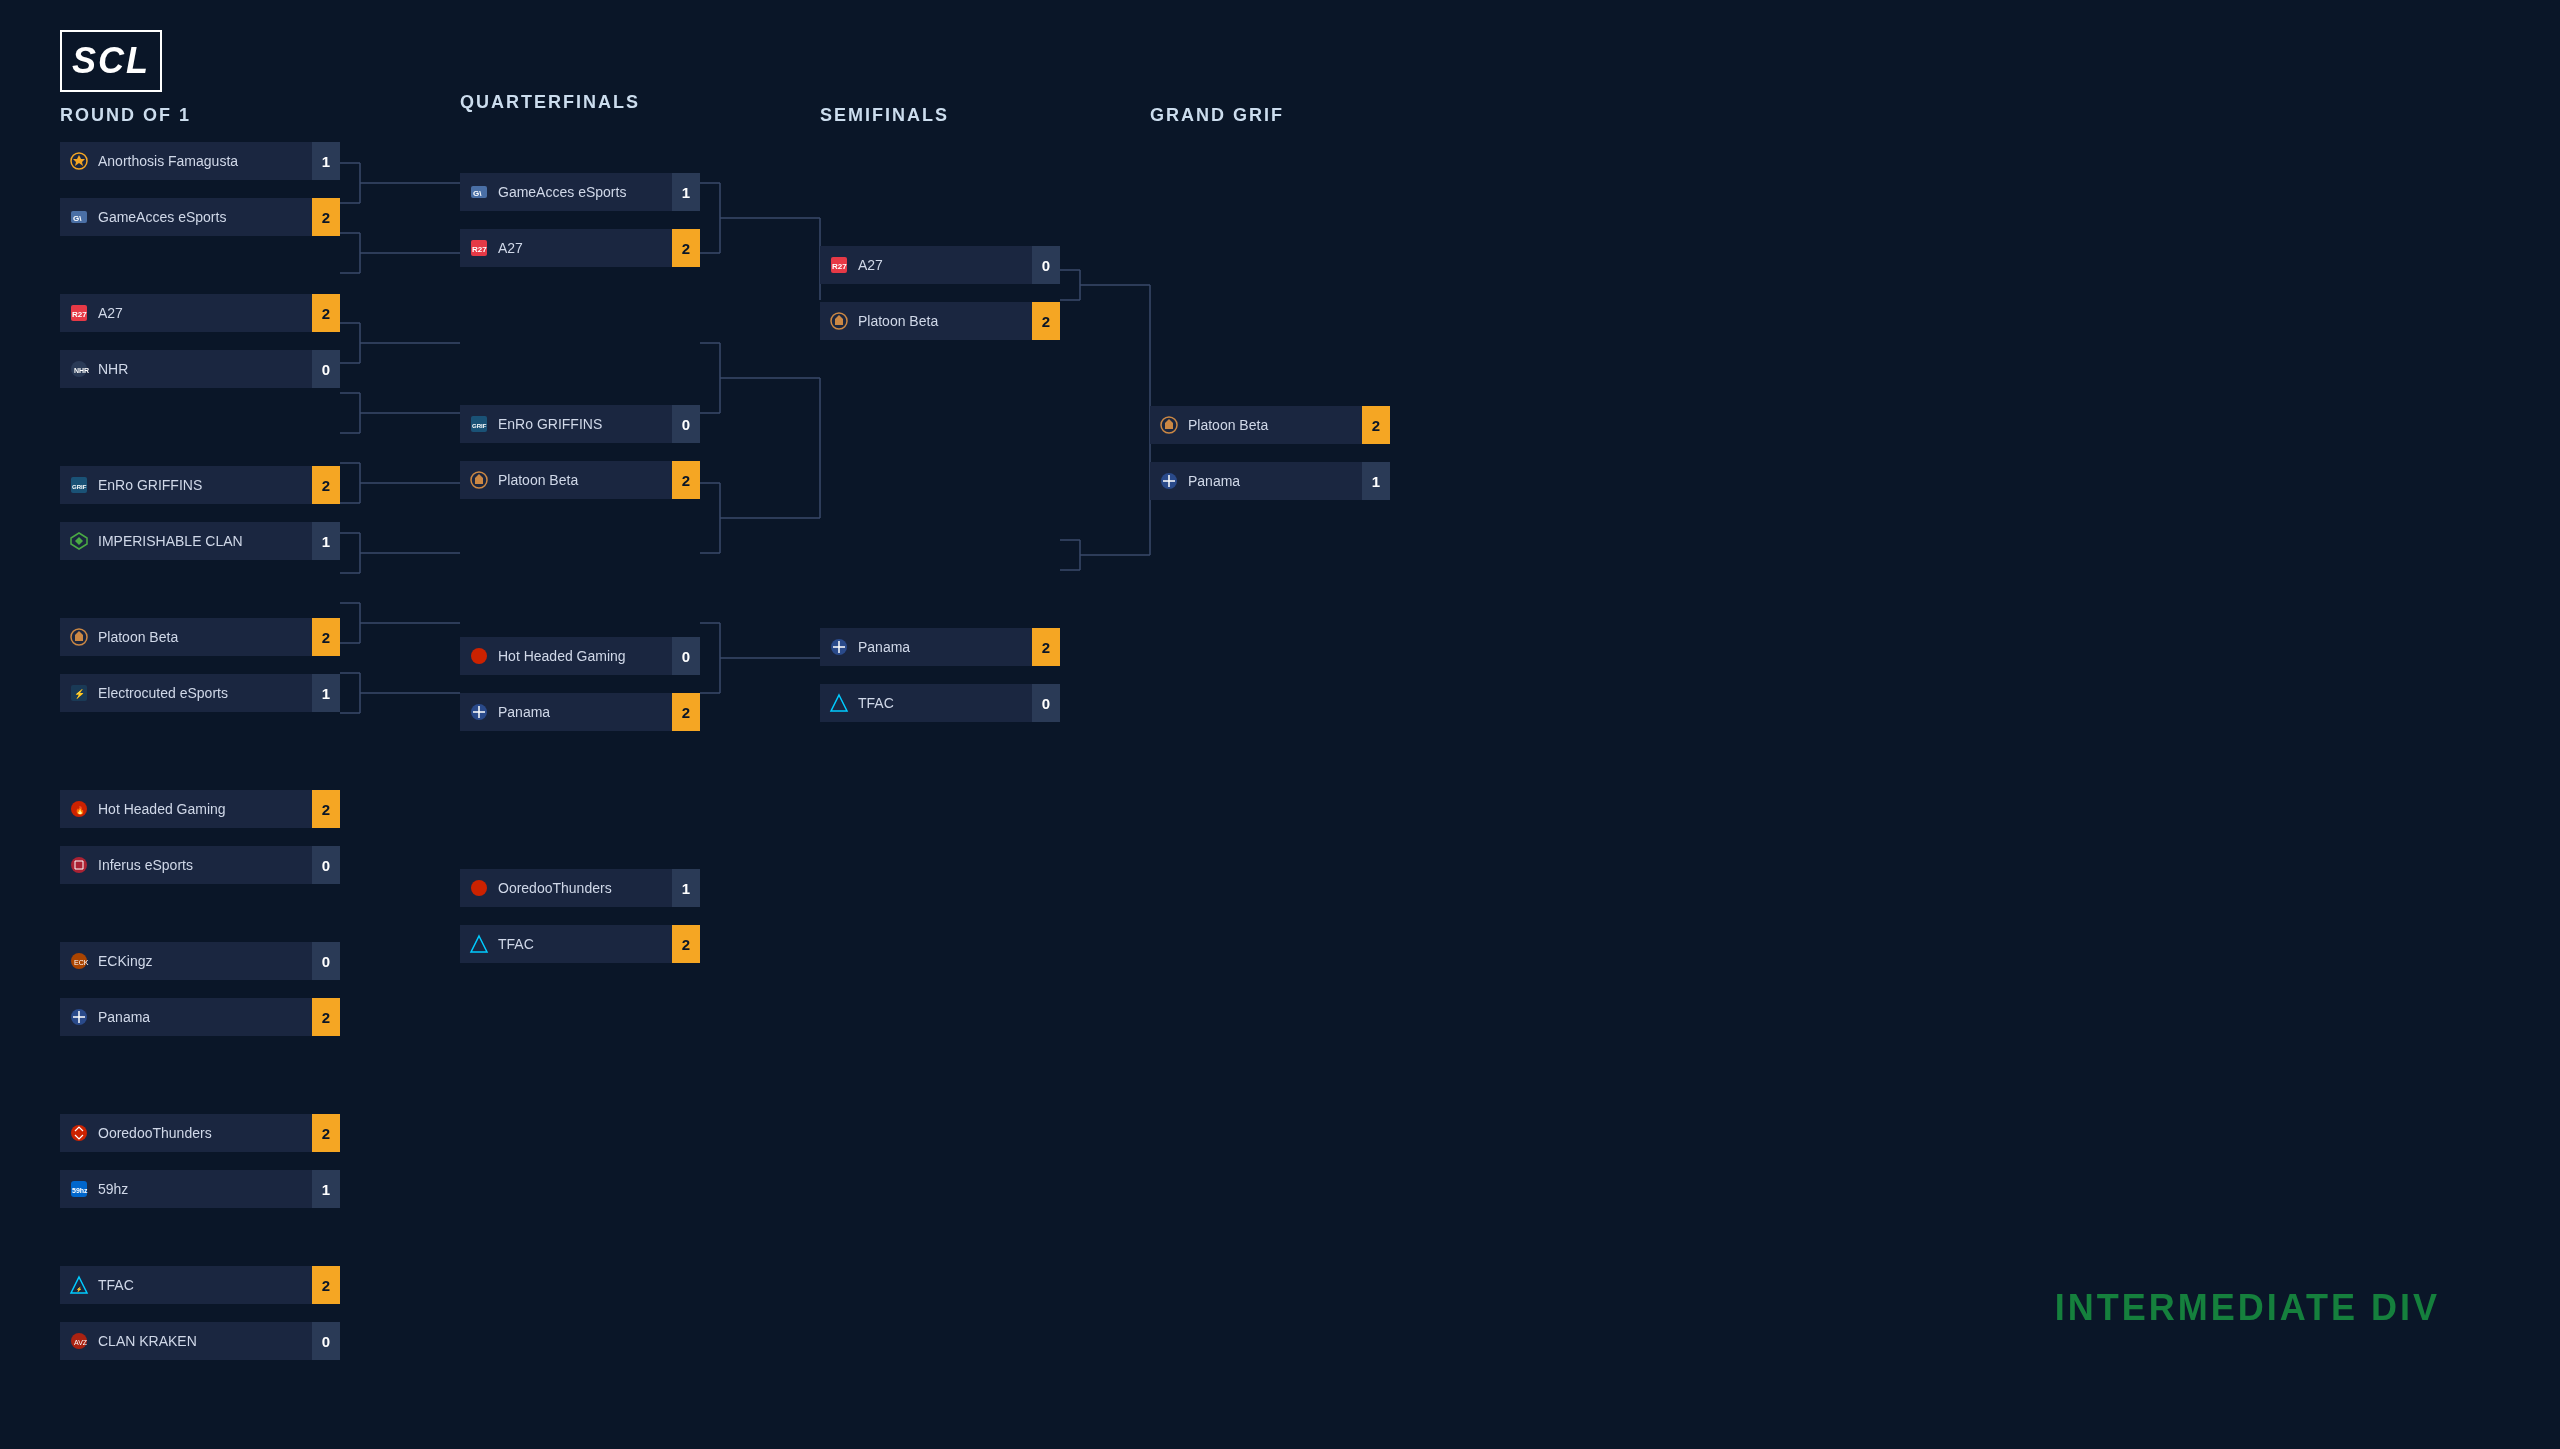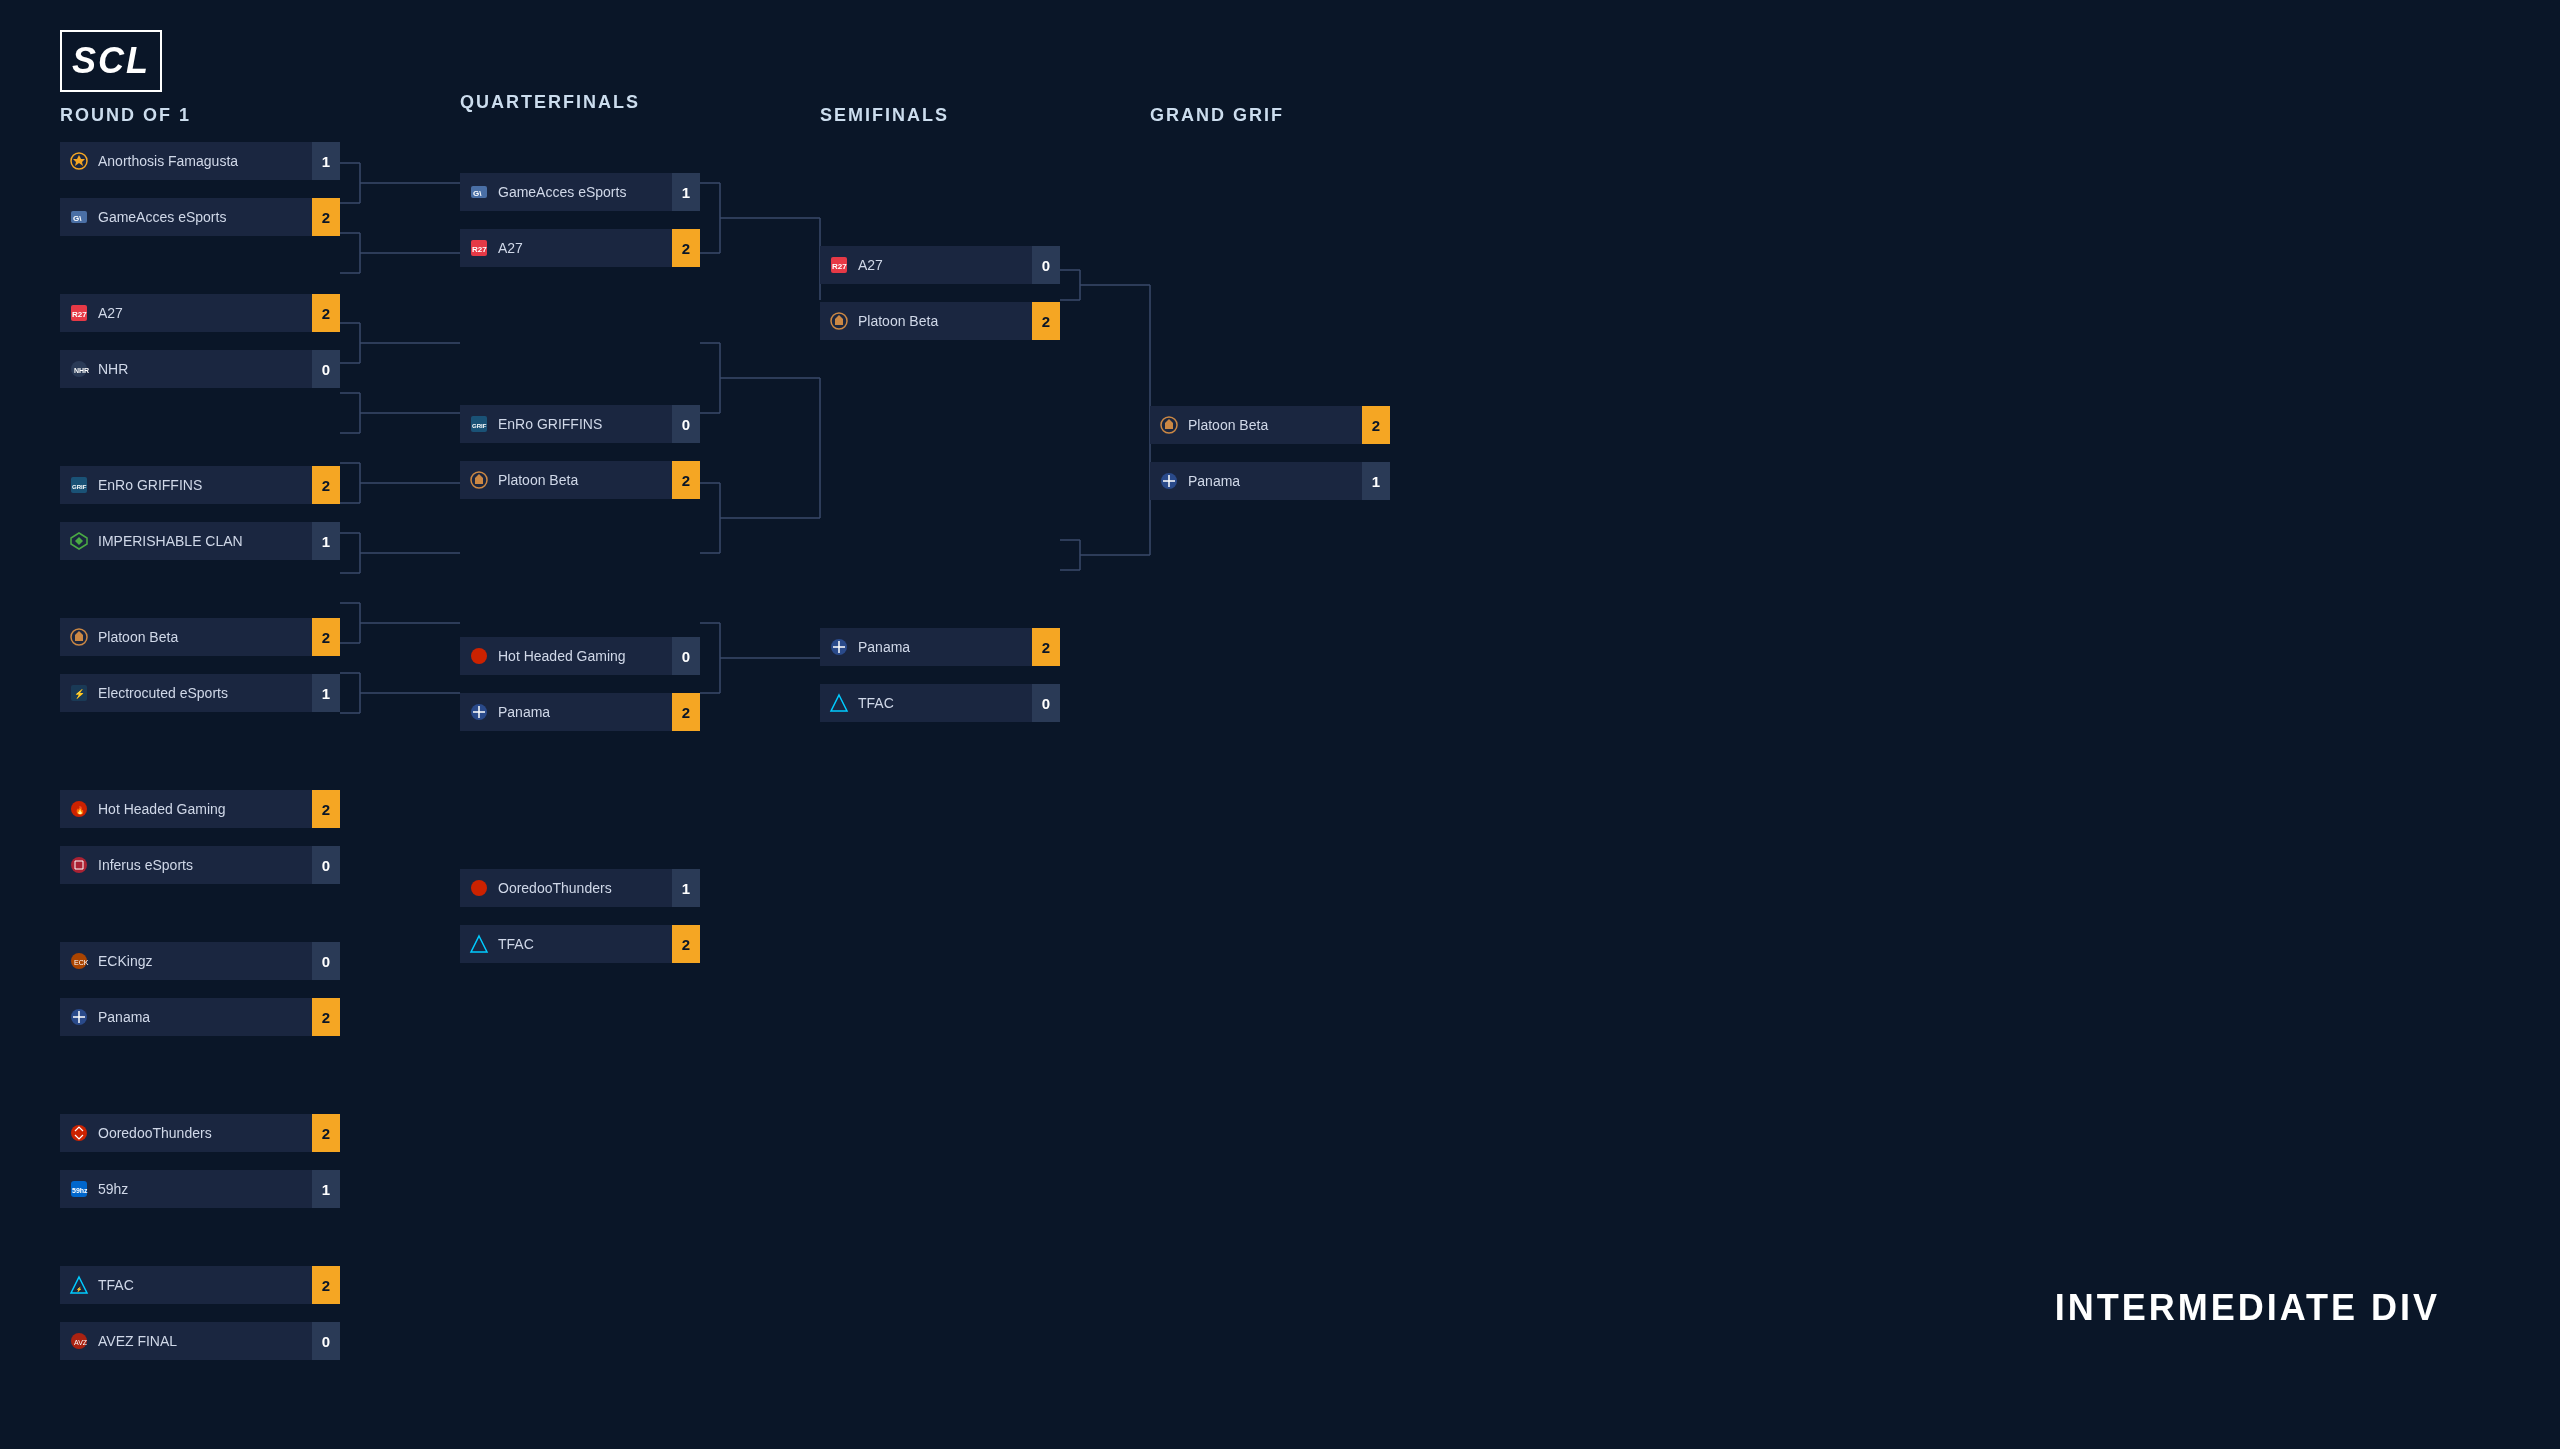--- a/index.html
+++ b/index.html
@@ -156,21 +156,21 @@
     .scl-season-text .season-line1 {
       font-size: 36px;
       font-weight: bold;
       color: #ffffff;
       letter-spacing: 3px;
     }
 
     .scl-season-text .season-line2 {
       font-size: 36px;
       font-weight: bold;
-      color: #ffffff;
+      color: #15803d;
       letter-spacing: 3px;
     }
 
     .spacer {
       height: 20px;
     }
   </style>
 </head>
 <body>
 
@@ -446,21 +446,21 @@
       <span class="team-name">TFAC</span>
       <div class="team-score score-win">2</div>
     </div>
     <div class="team-row">
       <div class="team-icon">
         <svg viewBox="0 0 20 20">
             <circle cx="10" cy="10" r="8" fill="#aa2211"></circle>
             <text x="5" y="14" font-size="7" fill="white">AVZ</text>
           </svg>
       </div>
-      <span class="team-name">AVEZ FINAL</span>
+      <span class="team-name">CLAN KRAKEN</span>
       <div class="team-score score-lose">0</div>
     </div>
   </div>
 </div>
 
 <div class="quarterfinals">
   <div class="section-title">QUARTERFINALS</div>
 
   <div class="matchup-group" style="margin-top:60px;">
     <div class="team-row qf-team-row">

